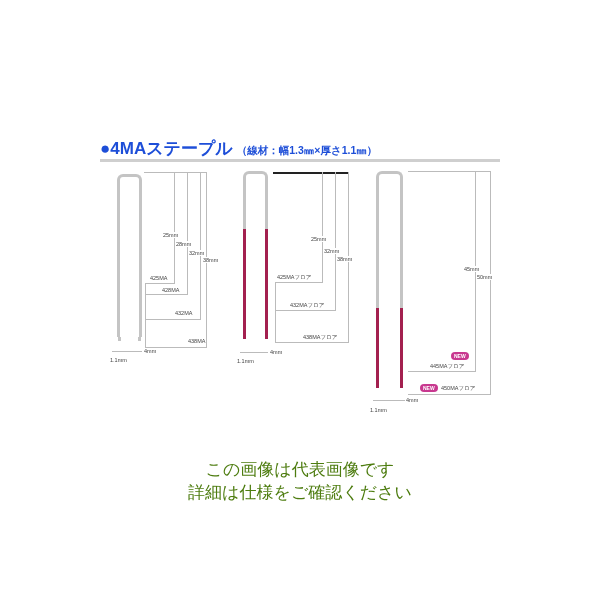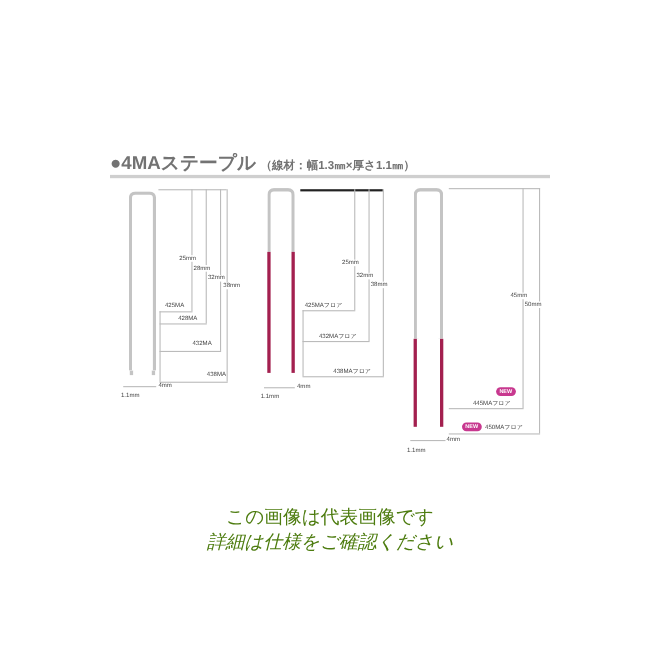--- a/index.html
+++ b/index.html
@@ -1,19 +1,19 @@
 <!DOCTYPE html>
 <html><head>
   <meta charset="utf-8">
   <style>
     html, body { margin:0; padding:0; background:#ffffff; }
     body { width:600px; height:600px; position:relative; overflow:hidden;
            font-family:"DejaVu Sans", sans-serif; color:#333; }
     .abs { position:absolute; }
-    .title { left:100px; top:137px; font-size:17px; font-weight:bold; color:#737373;
+    .title { left:100px; top:137px; font-size:17px; font-weight:bold; color:#1d4ed8;
              font-family:"Liberation Sans", sans-serif; letter-spacing:0px; white-space:nowrap; }
     .title .sub { font-size:10.5px; font-weight:bold; margin-left:4px; }
     .rule { left:100px; top:159px; width:400px; height:3px; background:#cfcfcf; }
     .staple { position:absolute; border:3px solid #c4c4c4; border-bottom:none;
               border-radius:6px 6px 0 0; box-sizing:border-box; }
     .leg { position:absolute; width:3px; }
     .hline { position:absolute; height:1px; background:#bbb; }
     .vline { position:absolute; width:1px; background:#bbb; }
     .lbl { position:absolute; font-size:5.5px; color:#444; white-space:nowrap;
            font-family:"Liberation Sans", sans-serif; }
@@ -111,13 +111,13 @@
   <div class="lbl" style="left:430px; top:363px;">445MAフロア</div>
   <div class="badge" style="left:420px; top:384px;">NEW</div>
   <div class="lbl" style="left:441px; top:385px;">450MAフロア</div>
 
   <div class="hline" style="left:373px; top:400px; width:32px;"></div>
   <div class="lbl" style="left:406px; top:397px;">4mm</div>
   <div class="lbl" style="left:370px; top:407px;">1.1mm</div>
 </div>
 
 <div class="note" style="top:458px;">この画像は代表画像です</div>
-<div class="note" style="top:481px;font-style:italic;">詳細は仕様をご確認ください</div>
+<div class="note" style="top:481px;">詳細は仕様をご確認ください</div>
 
 </body></html>

